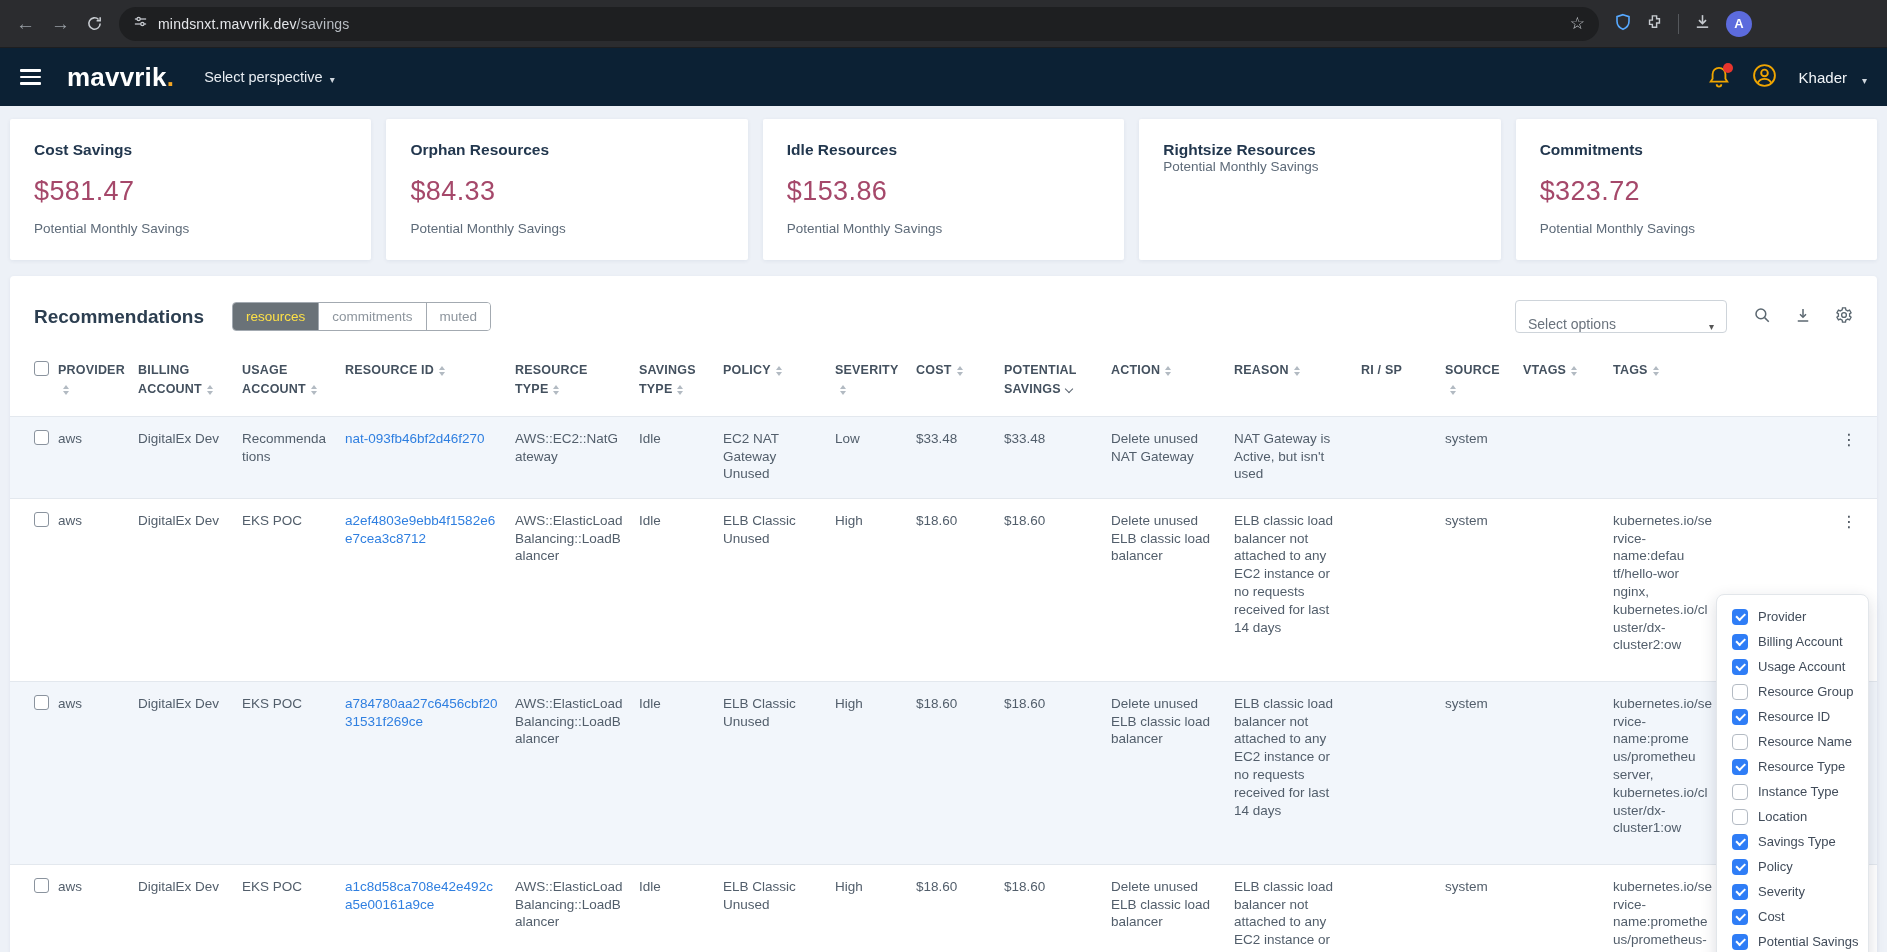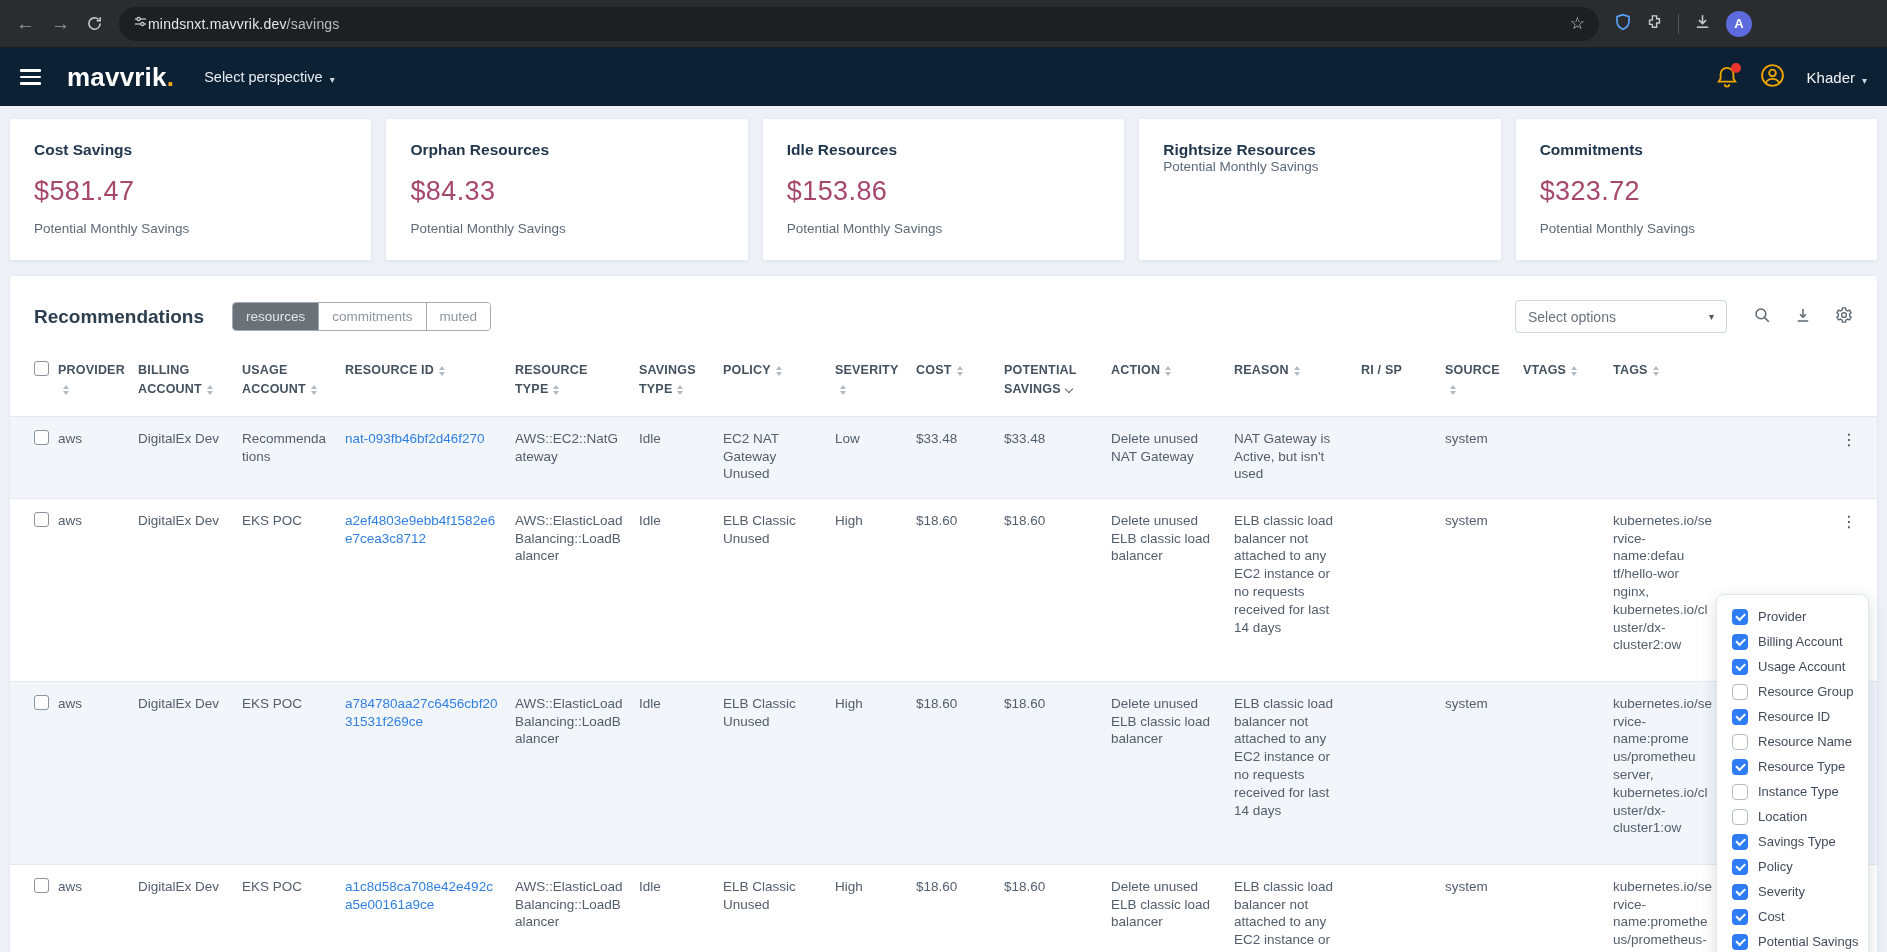--- a/index.html
+++ b/index.html
@@ -3,58 +3,58 @@
 <meta charset="utf-8">
 <style>
   *{box-sizing:border-box;margin:0;padding:0}
   html,body{width:1887px;height:952px;overflow:hidden;background:#edf1f7;
     font-family:"Liberation Sans","DejaVu Sans",sans-serif}
 
   
   .browser{height:48px;background:#2b2c2f;display:flex;align-items:center;padding:0 16px;gap:16px;border-bottom:1px solid #1d1e20}
   .nav-arrow{color:#9aa0a6;font-size:19px;line-height:1}
   .reload-ic{display:inline-flex}
-  .url-pill{flex:1;height:34px;background:#1e1f21;border-radius:17px;display:flex;align-items:center;padding:0 14px;max-width:1480px}
+  .url-pill{flex:1;height:34px;background:#1e1f21;border-radius:17px;display:flex;align-items:center;padding:0 14px;gap:10px;max-width:1480px}
   .url-text{font-size:14px;color:#e4e6ea;letter-spacing:.2px}
   .url-path{color:#b9bec4}
   .pill-star{margin-left:auto;color:#c7cbd0;font-size:17px}
   .chrome-right{display:flex;align-items:center;gap:15px}
   .divider{width:1px;height:20px;background:#55585c}
   .avatar{width:26px;height:26px;border-radius:50%;background:#5c6bdd;color:#fff;font-size:13px;font-weight:700;display:flex;align-items:center;justify-content:center}
 
   
   .navbar{height:58px;background:#0c2134;display:flex;align-items:center;padding:0 20px;color:#fff}
   .burger{display:flex;flex-direction:column;gap:4px;margin-right:26px;cursor:pointer}
   .burger i{display:block;width:21px;height:2.5px;background:#fff;border-radius:1px}
   .logo{font-size:26px;font-weight:800;letter-spacing:.2px;color:#fff}
   .logo .dot{color:#f5a623}
   .perspective{margin-left:30px;font-size:14.5px;color:#e8edf2;display:flex;align-items:flex-end;gap:7px;cursor:pointer}
   .caret{font-size:10px;color:#cfd6dd}
   .nav-right{margin-left:auto;display:flex;align-items:center;gap:22px}
   .bell-wrap{position:relative;display:flex}
   .bell-badge{position:absolute;top:-2px;right:-3px;width:10px;height:10px;border-radius:50%;background:#e8352e}
-  .username{font-size:15px;color:#f2f5f8;display:flex;align-items:flex-end;gap:7px}
+  .username{font-size:15px;color:#f2f5f8;display:flex;align-items:flex-end;gap:15px}
 
   
   .cards{display:flex;gap:15px;padding:13px 10px 10px}
   .card{flex:1;height:141px;background:#fff;border-radius:2px;padding:22px 24px;box-shadow:0 1px 4px rgba(20,40,80,.07)}
   .card-title{font-size:15.5px;color:#22374e;font-weight:700}
   .card-amount{font-size:27px;color:#a5486a;margin:17px 0 14px;letter-spacing:.4px}
   .card-sub{font-size:13.5px;color:#5e6b79}
 
   
   .panel{background:#fff;margin:6px 10px 0;border-radius:4px;position:relative;min-height:700px;box-shadow:0 1px 4px rgba(20,40,80,.06)}
   .panel-header{display:flex;align-items:center;padding:24px 24px 0}
   .panel-title{font-size:19px;font-weight:700;color:#2c3e50}
   .tabs{margin-left:28px;display:flex;border:1px solid #a3aab1;border-radius:4px;overflow:hidden}
   .tab{padding:6px 13px;font-size:13.5px;color:#8d959d;background:#fff;border-right:1px solid #a3aab1;cursor:pointer}
   .tab:last-child{border-right:none}
-  .tab.active{background:#6a7278;color:#e5e5e5}
+  .tab.active{background:#6a7278;color:#fde047}
   .spacer{flex:1}
-  .select-box{width:212px;height:33px;border:1px solid #ced4da;border-radius:4px;display:flex;align-items:center;padding:0 12px;color:#69727c;font-size:14px;cursor:pointer}
+  .select-box{width:212px;height:33px;border:1px solid #ced4da;border-radius:4px;display:flex;align-items:flex-end;padding:0 12px;color:#69727c;font-size:14px;cursor:pointer}
   .select-box .caret{margin-left:auto;color:#555}
   .tool-icons{display:flex;gap:23px;margin-left:26px;color:#5b6770;align-items:center}
   .tool-icons svg{cursor:pointer}
 
   
   table{width:100%;border-collapse:collapse;table-layout:fixed;margin-top:24px}
   thead th{font-size:12.5px;color:#44515f;font-weight:700;text-align:left;vertical-align:top;
     padding:4px 8px 16px;line-height:1.55;letter-spacing:.2px}
   thead th:first-child{padding-left:24px}
   tbody td{font-size:13.5px;color:#525e6b;vertical-align:top;padding:13px 8px;line-height:1.32;

